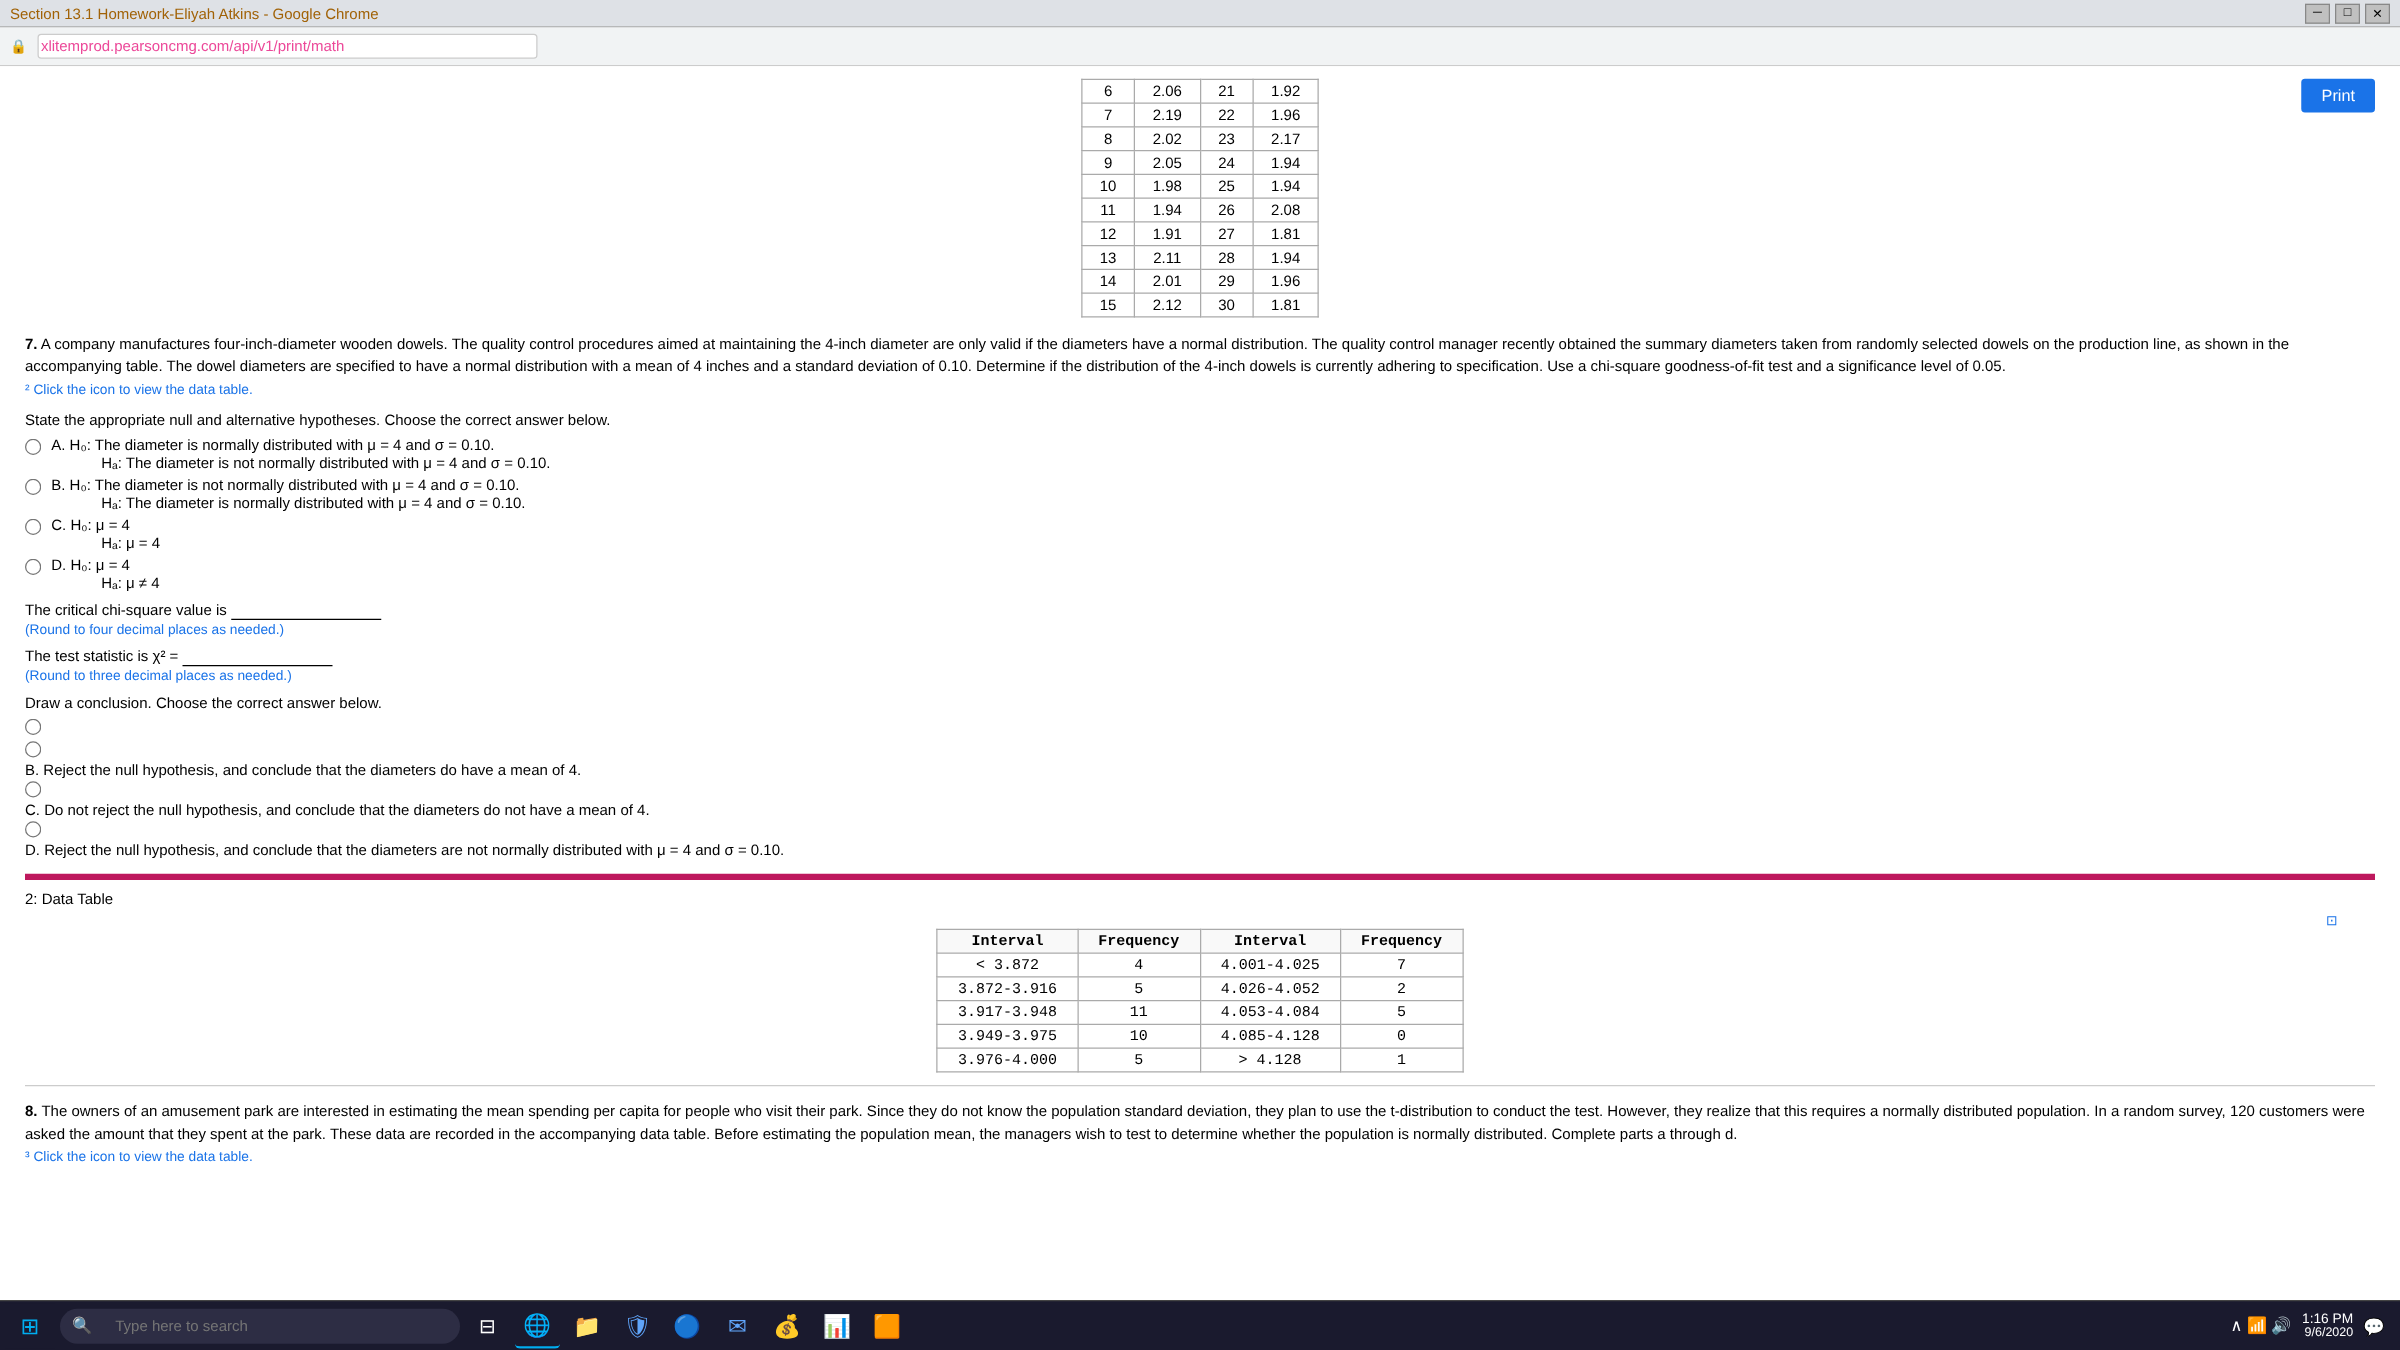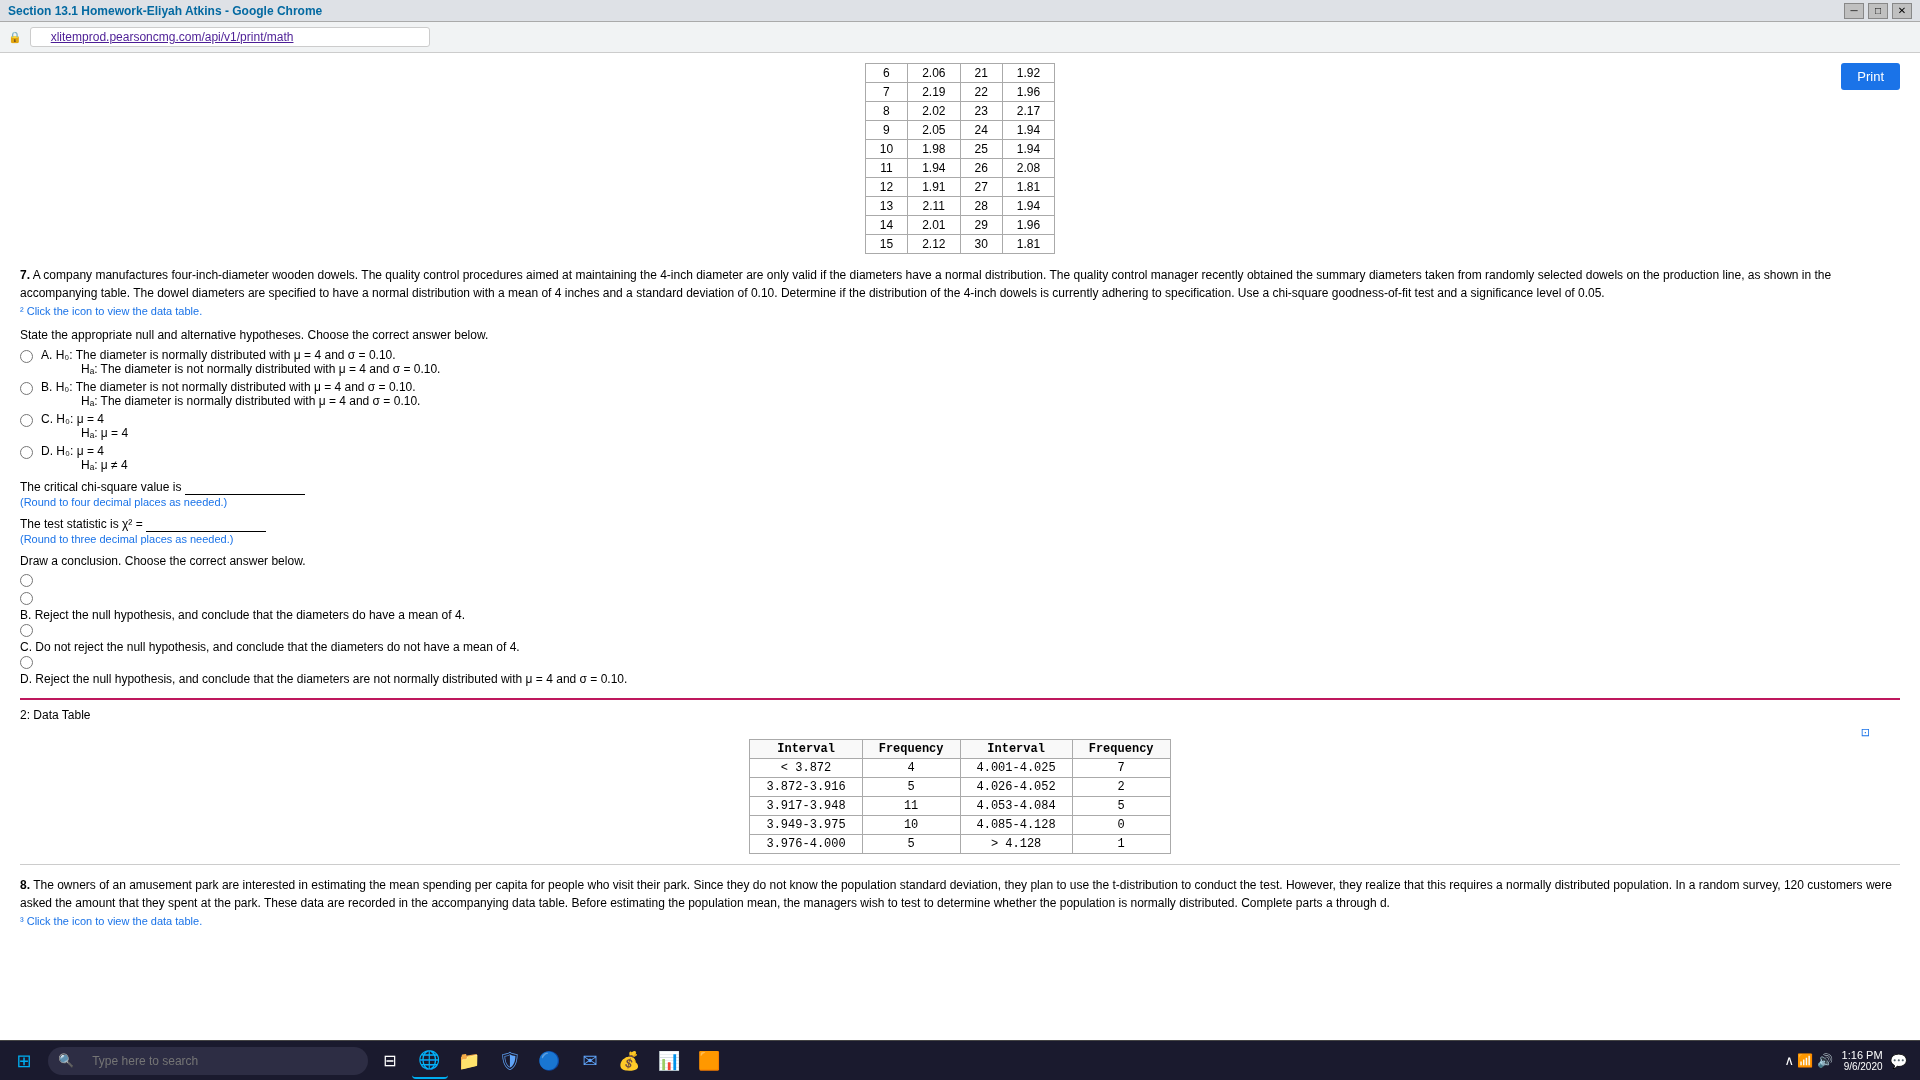--- a/index.html
+++ b/index.html
@@ -8,21 +8,21 @@
     
     .title-bar {
       background: #dee1e6;
       height: 22px;
       display: flex;
       align-items: center;
       justify-content: space-between;
       padding: 0 8px;
       border-bottom: 1px solid #aaa;
     }
-    .title-bar-title { font-size: 12px; color: #0369a1; font-weight: bold; }
+    .title-bar-title { font-size: 12px; color: #a16207; }
     .title-bar-controls { display: flex; gap: 4px; }
     .title-bar-btn {
       width: 20px; height: 16px;
       background: #c0c0c0;
       border: 1px solid #888;
       font-size: 10px;
       cursor: pointer;
       display: flex; align-items: center; justify-content: center;
     }
 
@@ -36,25 +36,24 @@
       align-items: center;
       padding: 4px 8px;
       gap: 8px;
       height: 30px;
     }
     .lock-icon { color: #555; font-size: 11px; }
     .address-bar {
       background: #fff;
       border: 1px solid #ccc;
       border-radius: 3px;
-      padding: 2px 20px;
-      font-size: 12px;
-      color: #4c1d95;
+      padding: 2px 2px;
+      font-size: 12px;
+      color: #ec4899;
       width: 400px;
-      text-decoration: underline;
     }
 
     
     .content-area {
       background: #fff;
       width: 100%;
       height: calc(1080px - 22px - 30px - 40px);
       overflow: hidden;
       position: relative;
       padding: 10px 20px;
@@ -138,21 +137,21 @@
 
     
     .conclusion-section {
       margin: 8px 0;
       font-size: 12px;
     }
 
     
     .data-table-section {
       margin-top: 12px;
-      border-top: 2px solid #be185d;
+      border-top: 5px solid #be185d;
       padding-top: 8px;
     }
     .full-dataset-label {
       text-align: right;
       font-size: 12px;
       font-weight: bold;
       margin-right: 30px;
       margin-bottom: 2px;
     }
     .copy-icon {

